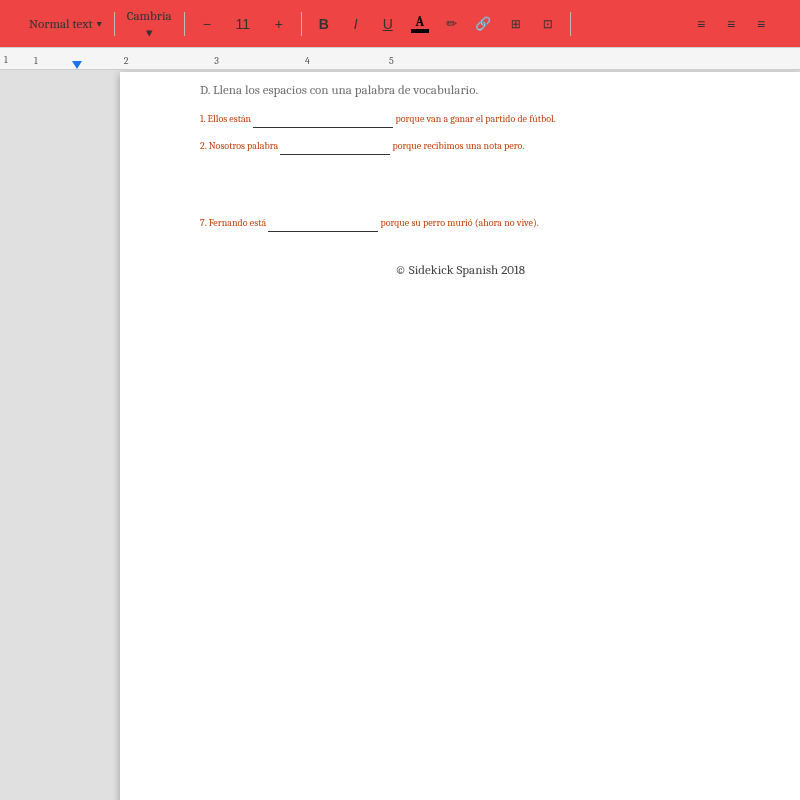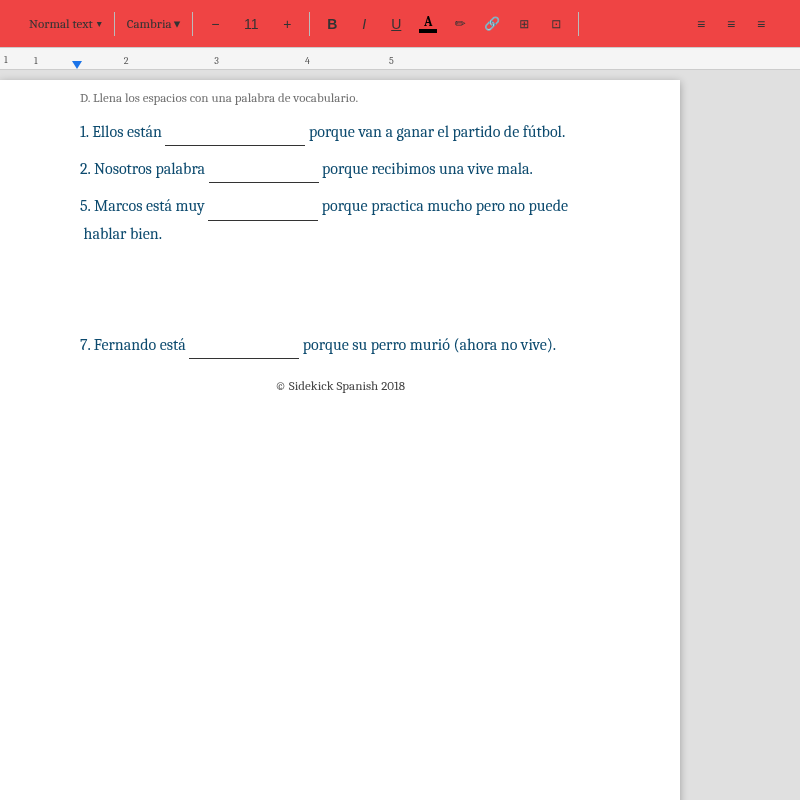--- a/index.html
+++ b/index.html
@@ -44,20 +44,21 @@
     }
 
     .toolbar-font {
       display: flex;
       align-items: center;
       gap: 2px;
       font-size: 13px;
       color: #333;
       padding: 2px 4px;
       cursor: pointer;
+      flex-direction: column;
     }
 
     .toolbar-btn {
       display: flex;
       align-items: center;
       justify-content: center;
       width: 28px;
       height: 28px;
       font-size: 14px;
       color: #333;
@@ -143,22 +144,22 @@
       border-right: 5px solid transparent;
       border-top: 8px solid #1a73e8;
     }
 
     
     #doc-wrapper {
       height: calc(800px - 48px - 22px);
       background: #e0e0e0;
       overflow: hidden;
       display: flex;
-      justify-content: flex-start;
-      padding-top: 10px;
+      justify-content: flex-end;
+      padding-top: 2px;
     }
 
     #doc-page {
       width: 680px;
       min-height: 740px;
       background: #fff;
       box-shadow: 0 2px 8px rgba(0,0,0,0.3);
       padding: 10px 80px 40px 80px;
       position: relative;
       font-family: 'Cambria', 'Georgia', serif;
@@ -168,46 +169,46 @@
 
     .partial-top-text {
       font-size: 13px;
       color: #333;
       margin-bottom: 14px;
       opacity: 0.7;
     }
 
     .exercise-item {
       margin-bottom: 10px;
-      font-size: 16px;
+      font-size: 10px;
       line-height: 1.7;
-      color: #0c4a6e;
+      color: #c2410c;
     }
 
     .blank {
       display: inline-block;
       border-bottom: 1.5px solid #333;
       min-width: 100px;
       height: 16px;
       vertical-align: bottom;
     }
 
     .blank-short { min-width: 80px; }
     .blank-medium { min-width: 110px; }
     .blank-long { min-width: 140px; }
 
     .copyright {
       text-align: center;
       font-size: 13px;
       color: #444;
-      margin-top: 19px;
+      margin-top: 30px;
     }
 
     .item-7-wrapper {
-      margin-top: 84px;
+      margin-top: 60px;
     }
   </style>
 </head>
 <body>
 
 <div id="toolbar">
 
   <div class="toolbar-text-style">
     <span>Normal text</span>
     <span class="chevron">▾</span>
@@ -281,31 +282,25 @@
         <span>1. </span>
         <span>Ellos están </span>
         <span class="blank blank-long"></span>
         <span> porque van a ganar el partido de fútbol.</span>
       </div>
 
       <div class="exercise-item">
         <span>2. </span>
         <span>Nosotros palabra </span>
         <span class="blank blank-medium"></span>
-        <span> porque recibimos una vive mala.</span>
+        <span> porque recibimos una nota pero.</span>
       </div>
 
 
 
-      <div class="exercise-item">
-        <span>5. </span>
-        <span>Marcos está muy </span>
-        <span class="blank blank-medium"></span>
-        <span> porque practica mucho pero no puede &nbsp;hablar bien.</span>
-      </div>
 
     </div>
 
     <div class="item-7-wrapper">
       <div class="exercise-item">
         <span>7. </span>
         <span>Fernando está </span>
         <span class="blank blank-medium"></span>
         <span> porque su perro murió (ahora no vive).</span>
       </div>

